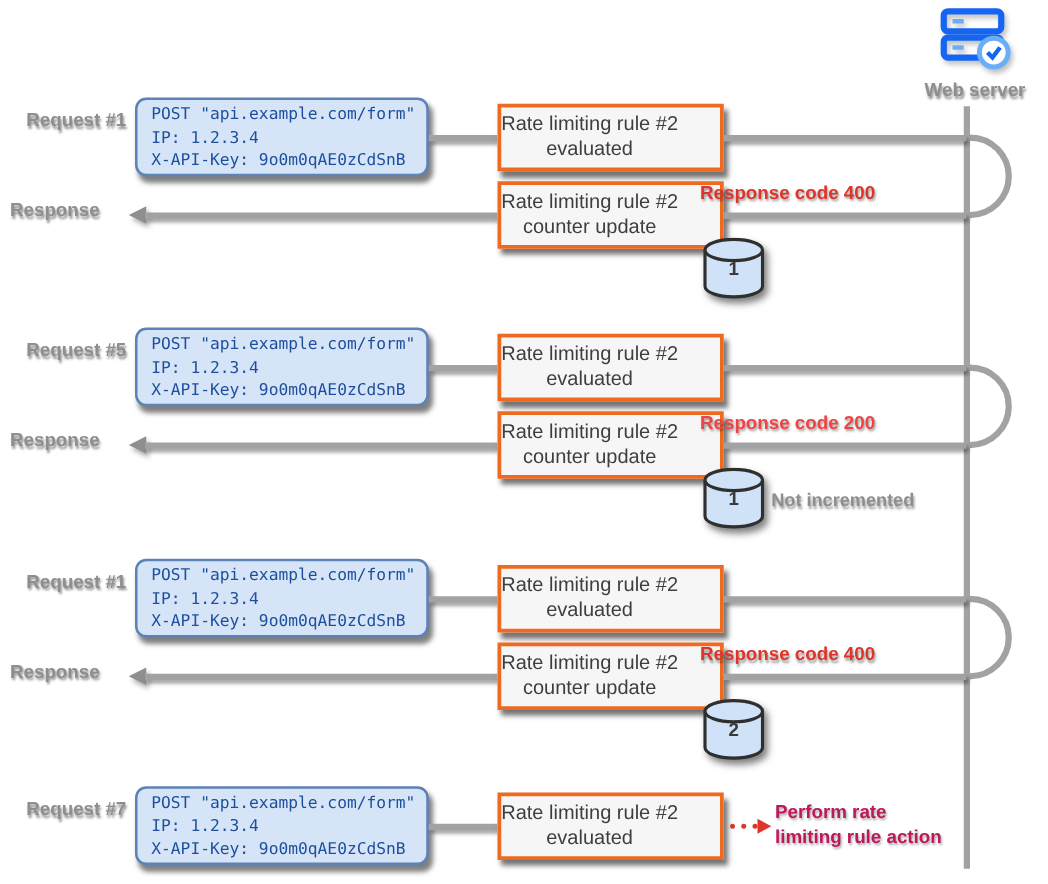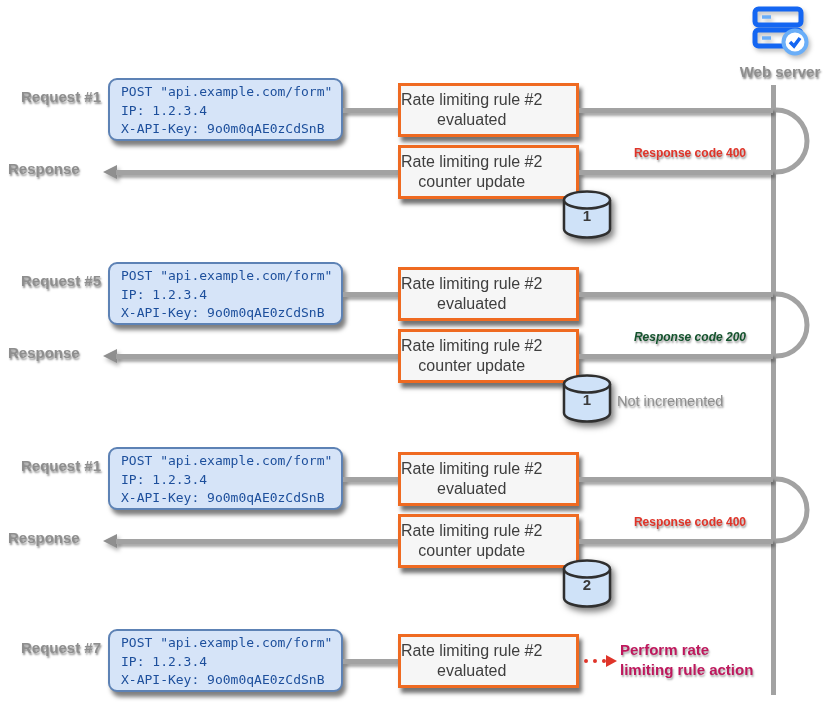--- a/index.html
+++ b/index.html
@@ -47,28 +47,28 @@
     background:#f6f6f6;border:3px solid #ef6a21;box-sizing:border-box;
     display:flex;align-items:center;justify-content:flex-start;
     box-shadow:3px 5px 4px rgba(0,0,0,0.55);
   }
   .stage-box span{
     font-size:16px;line-height:20px;color:#3e3e3e;text-align:center;white-space:pre-line;
   }
   
   .annotation{
     position:absolute;left:560px;width:186px;top:calc(var(--cy) - 26px);
-    text-align:right;font-size:12px;
+    font-size:15px;
     text-shadow:1px 2px 2px rgba(0,0,0,0.4);
   }
   .annotation.red{color:#df3429;font-weight:700;}
-  .annotation.gray{color:#14532d;font-weight:600;font-style:italic;}
+  .annotation.gray{color:#ef4444;font-weight:600;}
   .cyl-note{
     position:absolute;left:617px;top:calc(var(--cy) + 37px);
-    font-size:14.5px;font-weight:400;color:#8e8e8e;
+    font-size:14.5px;font-weight:700;color:#8e8e8e;
     text-shadow:1px 2px 2px rgba(0,0,0,0.4);
   }
   
   .cylinder{
     position:absolute;left:562px;top:calc(var(--cy) + 18px);width:50px;height:50px;
     filter:drop-shadow(3px 4px 3px rgba(0,0,0,0.5));
   }
   .cylinder .num{
     position:absolute;left:0;right:0;top:17px;text-align:center;
     font-size:15px;font-weight:700;color:#3a3a3a;

